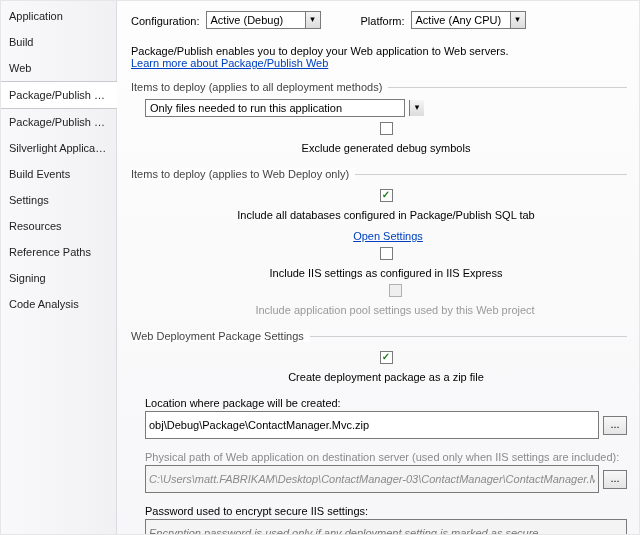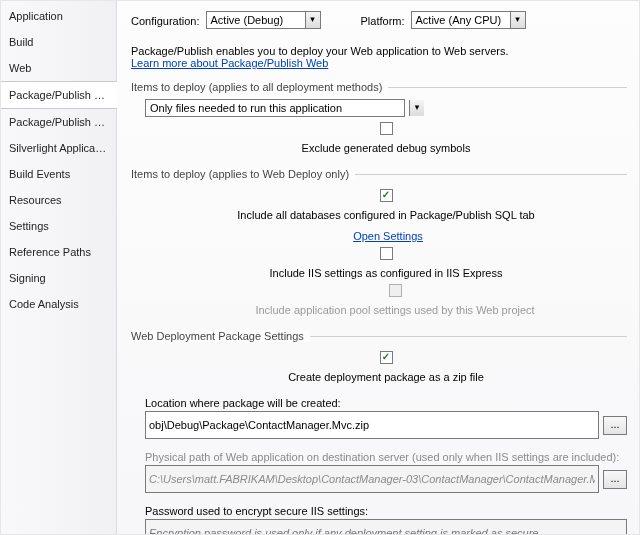--- a/index.html
+++ b/index.html
@@ -182,22 +182,22 @@
 <div class="root">
 
   <div class="sidebar">
     <div class="side-item"><span>Application</span></div>
     <div class="side-item"><span>Build</span></div>
     <div class="side-item"><span>Web</span></div>
     <div class="side-item selected"><span>Package/Publish Web</span></div>
     <div class="side-item"><span>Package/Publish SQL</span></div>
     <div class="side-item"><span>Silverlight Applications</span></div>
     <div class="side-item"><span>Build Events</span></div>
+    <div class="side-item"><span>Settings</span></div>
     <div class="side-item"><span>Resources</span></div>
-    <div class="side-item"><span>Settings</span></div>
     <div class="side-item"><span>Reference Paths</span></div>
     <div class="side-item"><span>Signing</span></div>
     <div class="side-item"><span>Code Analysis</span></div>
   </div>
 
   <div class="main">
 
     <div class="row">
       <span class="lbl">Configuration:</span>
       <span class="select-wrap">

